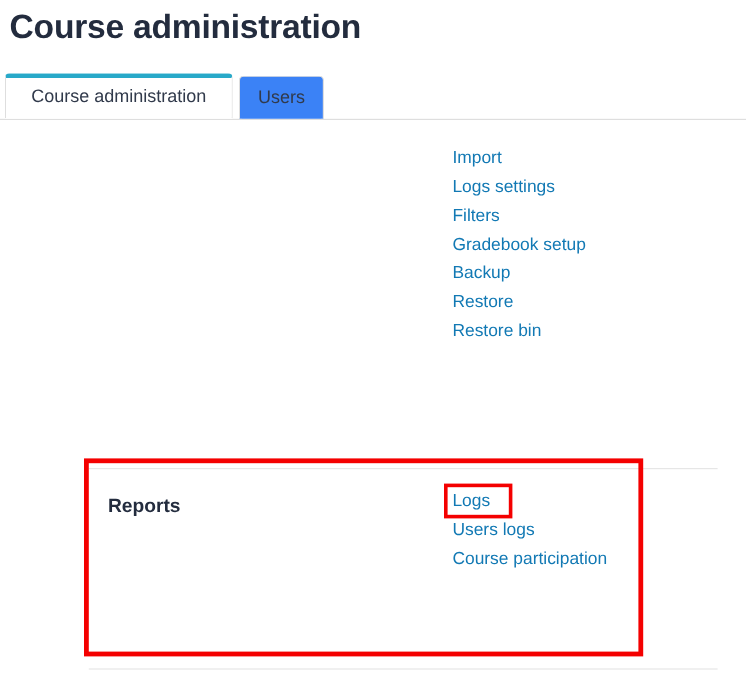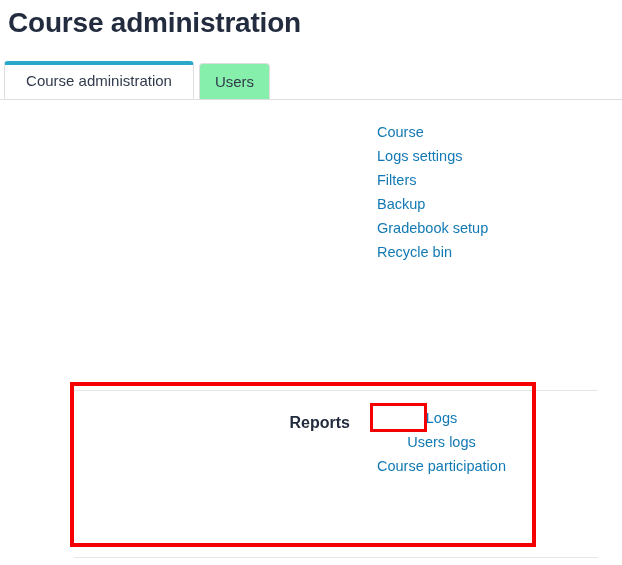--- a/index.html
+++ b/index.html
@@ -66,21 +66,21 @@
     border: 1px solid #dedede;
     border-bottom: 1px solid #ffffff;
     border-top: 4px solid #28a9c9;
     line-height: 31px;
     z-index: 3;
   }
   .tab.inactive {
     left: 199px;
     width: 71px;
     height: 36px;
-    background: #86efac;
+    background: #3b82f6;
     border: 1px solid #dedede;
     border-bottom: none;
     line-height: 35px;
     z-index: 2;
   }
 
   
   .section {
     position: absolute;
     left: 0;
@@ -109,22 +109,22 @@
     text-decoration: none;
     white-space: nowrap;
     cursor: pointer;
   }
 
   
   #group-main { top: 120px; }
 
   
   #group-reports { top: 392px; }
-  #group-reports .left-col { top: 18px; text-align: right; }
-  #group-reports .link-col { top: 14px; text-align: center; }
+  #group-reports .left-col { top: 18px; }
+  #group-reports .link-col { top: 14px; }
 
   
   .divider {
     position: absolute;
     left: 74px;
     width: 524px;
     height: 1px;
     background: #e6e6e6;
   }
   #divider-top { top: 390px; }
@@ -166,26 +166,27 @@
   <div class="tab inactive">
     <span>Users</span>
   </div>
 </div>
 
 <div class="divider" id="divider-top"></div>
 <div class="divider" id="divider-bottom"></div>
 
 <div class="section" id="group-main">
   <div class="link-col">
-    <a class="nav-link" href="#">Course</a>
+    <a class="nav-link" href="#">Import</a>
     <a class="nav-link" href="#">Logs settings</a>
     <a class="nav-link" href="#">Filters</a>
+    <a class="nav-link" href="#">Gradebook setup</a>
     <a class="nav-link" href="#">Backup</a>
-    <a class="nav-link" href="#">Gradebook setup</a>
-    <a class="nav-link" href="#">Recycle bin</a>
+    <a class="nav-link" href="#">Restore</a>
+    <a class="nav-link" href="#">Restore bin</a>
   </div>
 </div>
 
 <div class="section" id="group-reports">
   <div class="left-col">Reports</div>
   <div class="link-col">
     <a class="nav-link" href="#">Logs</a>
     <a class="nav-link" href="#">Users logs</a>
     <a class="nav-link" href="#">Course participation</a>
   </div>

